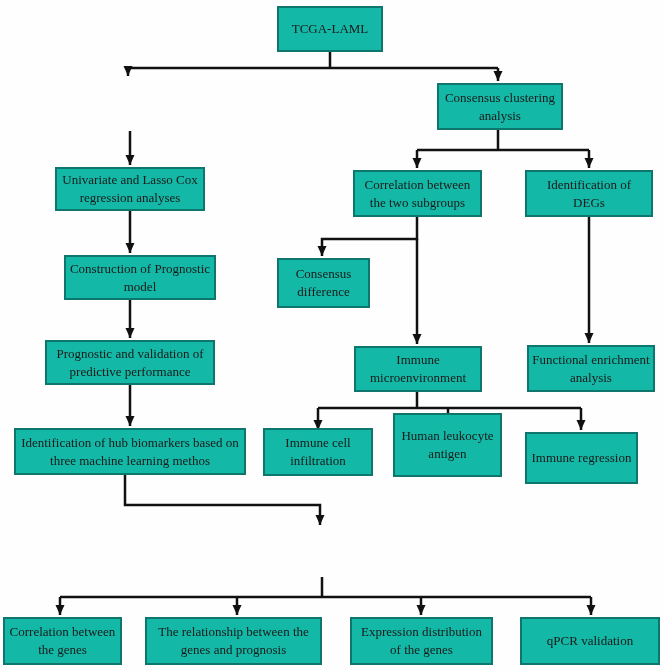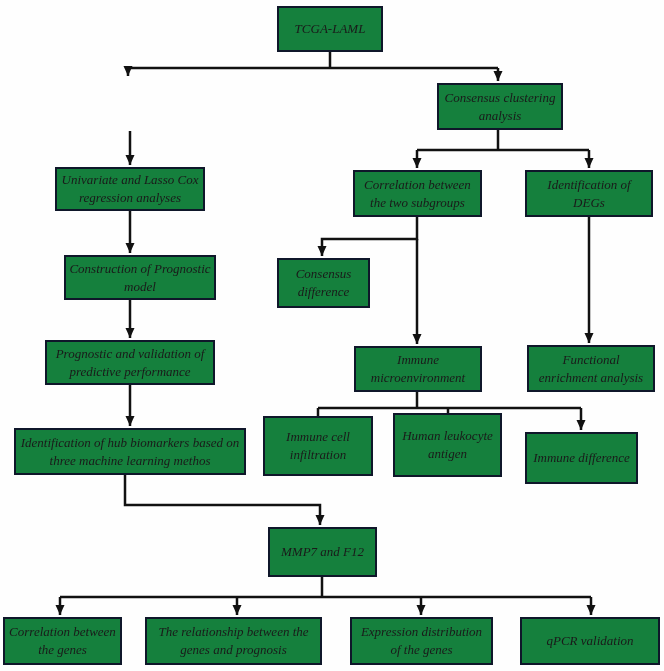--- a/index.html
+++ b/index.html
@@ -7,31 +7,30 @@
     position:relative;
     width:664px;height:671px;
     background:#fefefe;
     font-family:"Liberation Serif","DejaVu Serif",serif;
     overflow:hidden;
   }
   #edges{position:absolute;left:0;top:0;width:664px;height:671px;}
   .node{
     position:absolute;
     box-sizing:border-box;
-    border:2px solid #0f172a;
-    background:#15803d;
+    border:2px solid #0f766e;
+    background:#14b8a6;
     display:flex;
     align-items:center;
     justify-content:center;
     text-align:center;
     font-size:13px;
     line-height:1.35;
     color:#1a1a1a;
     padding:2px 3px;
-    font-style:italic;
   }
 </style>
 </head>
 <body>
 
 <div id="canvas">
 
   <svg id="edges" viewBox="0 0 664 671" fill="none" stroke="#111111" stroke-width="2.5">
     <defs>
       <marker id="ah" markerUnits="userSpaceOnUse" markerWidth="11" markerHeight="10" refX="10" refY="4.5" orient="auto">
@@ -86,27 +85,26 @@
   <div class="node" style="left:353px;top:170px;width:129px;height:47px">Correlation between the two subgroups</div>
 
   <div class="node" style="left:525px;top:170px;width:128px;height:47px">Identification of DEGs</div>
 
   <div class="node" style="left:277px;top:258px;width:93px;height:50px">Consensus difference</div>
 
   <div class="node" style="left:354px;top:346px;width:128px;height:46px">Immune microenvironment</div>
 
   <div class="node" style="left:527px;top:345px;width:128px;height:47px">Functional enrichment analysis</div>
 
-  <div class="node" style="left:263px;top:416px;width:110px;height:60px">Immune cell infiltration</div>
+  <div class="node" style="left:263px;top:428px;width:110px;height:48px">Immune cell infiltration</div>
 
   <div class="node" style="left:393px;top:413px;width:109px;height:64px">Human leukocyte antigen</div>
 
-  <div class="node" style="left:525px;top:432px;width:113px;height:52px">Immune difference</div>
+  <div class="node" style="left:525px;top:432px;width:113px;height:52px">Immune regression</div>
 
-  <div class="node" style="left:268px;top:527px;width:109px;height:50px">MMP7 and F12</div>
 
   <div class="node" style="left:3px;top:617px;width:119px;height:48px">Correlation between the genes</div>
 
   <div class="node" style="left:145px;top:617px;width:177px;height:48px">The relationship between the genes and prognosis</div>
 
   <div class="node" style="left:350px;top:617px;width:143px;height:48px">Expression distribution of the genes</div>
 
   <div class="node" style="left:520px;top:617px;width:140px;height:48px">qPCR validation</div>
 
 </div>

